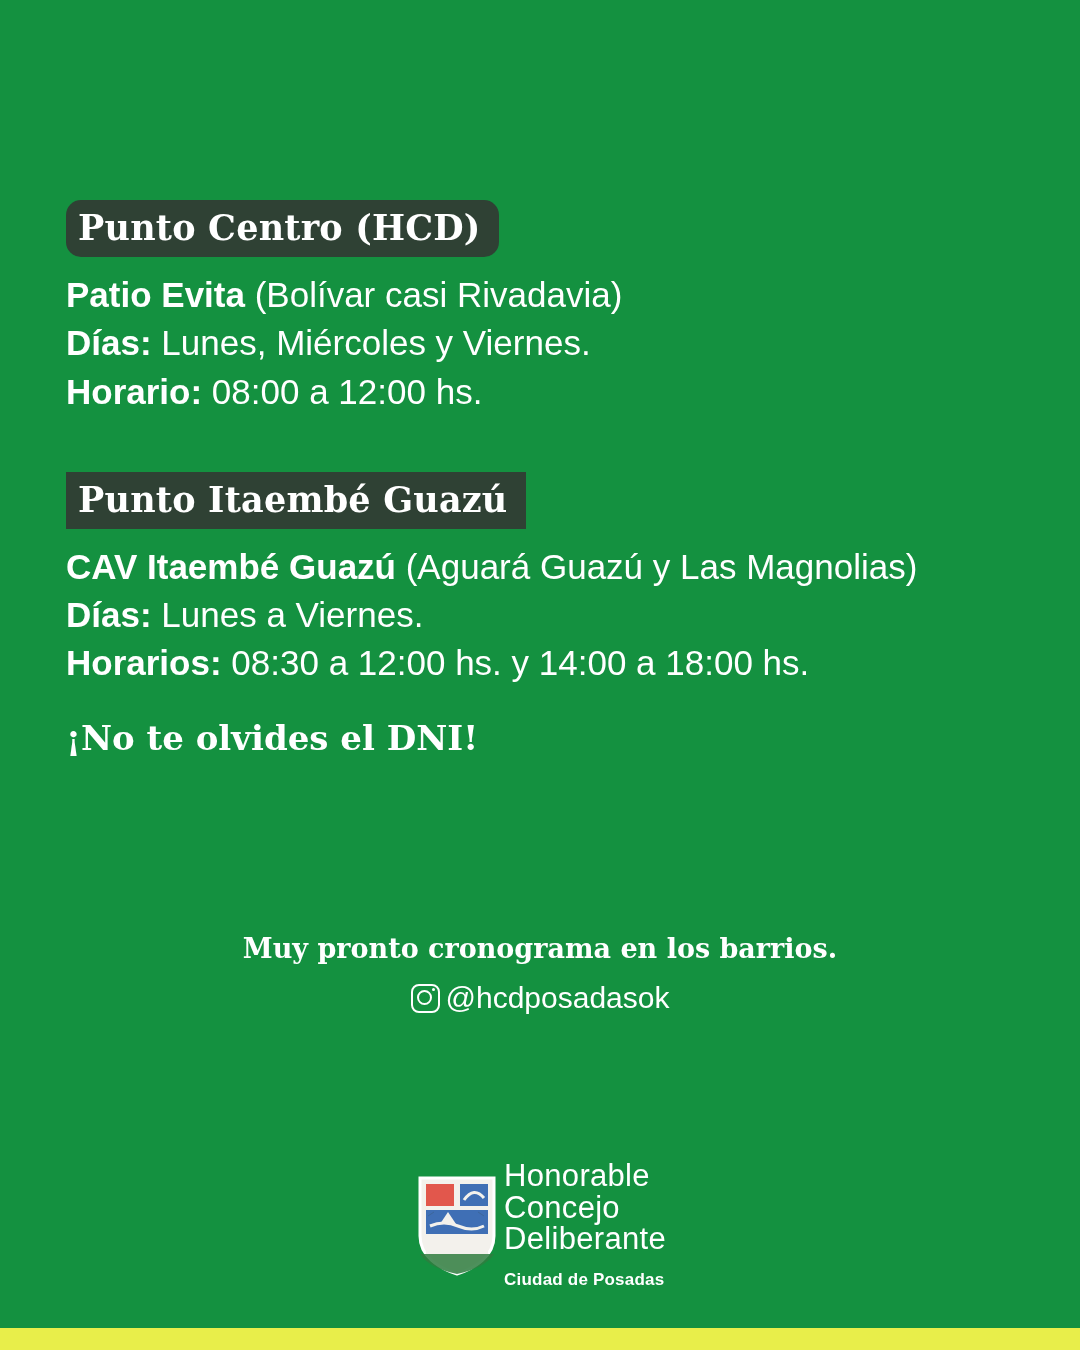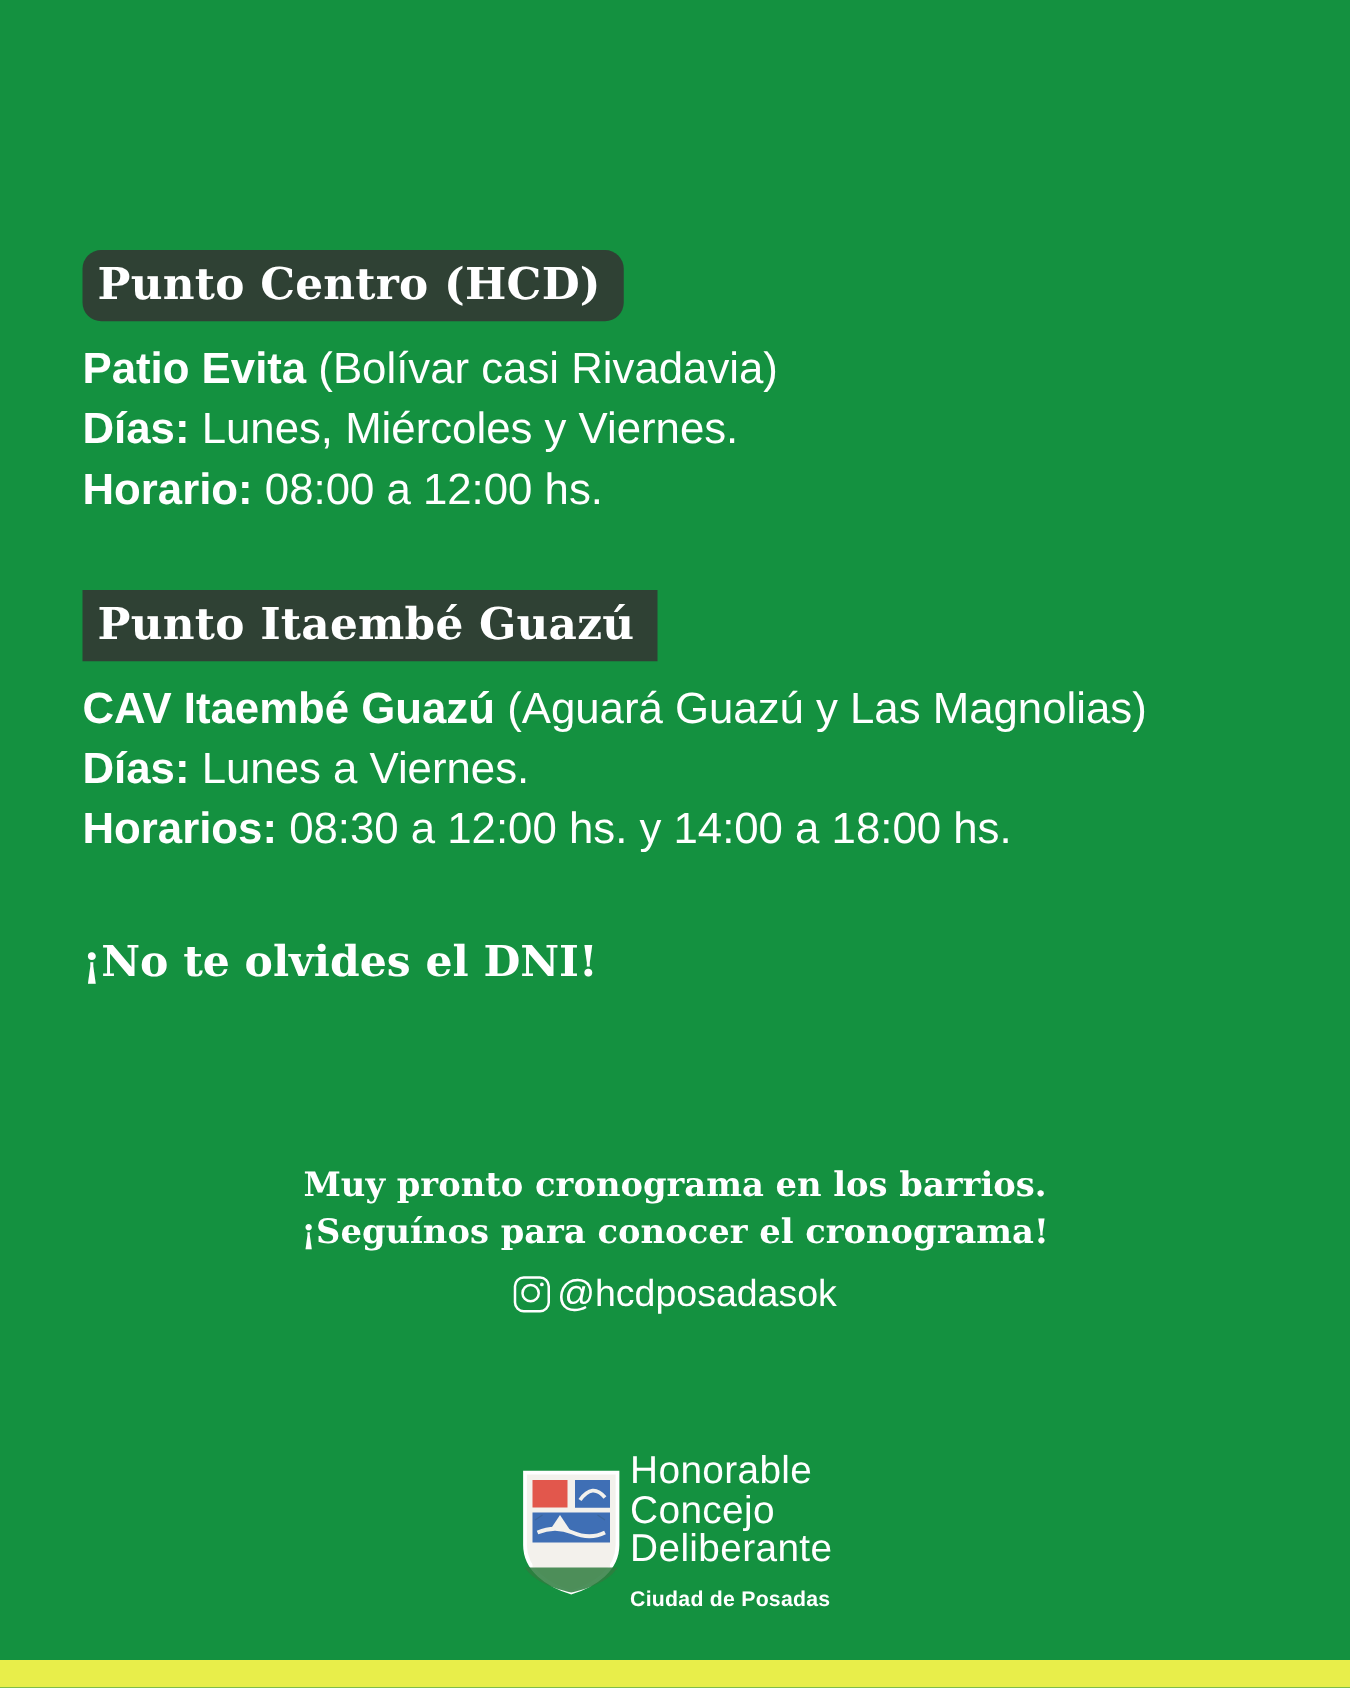--- a/index.html
+++ b/index.html
@@ -63,21 +63,21 @@
   }
   .line b {
     font-weight: 700;
   }
 
   .block-1 .heading { margin-bottom: 14px; border-radius: 15px; }
   .block-2 { margin-top: 56px; }
   .block-2 .heading { margin-bottom: 14px; }
 
   .dni {
-    margin-top: 62px;
+    margin-top: 30px;
     padding-left: 66px;
     font-family: "DejaVu Serif", serif;
     font-weight: bold;
     font-size: 34px;
     color: #ffffff;
   }
 
   .footer {
     position: absolute;
     left: 0;
@@ -205,21 +205,20 @@
         <b>Horarios:</b>
         <span>08:30 a 12:00 hs. y 14:00 a 18:00 hs.</span>
       </div>
     </div>
 
     <div class="dni">¡No te olvides el DNI!</div>
   </div>
 
   <div class="footer">
     <div class="footer-line">Muy pronto cronograma en los barrios.</div>
-    <div class="footer-line">¡Seguínos para conocer el cronograma!</div>
     <div class="handle">
       <span class="ig-icon"></span>
       <span>@hcdposadasok</span>
     </div>
   </div>
 
   <div class="logo-area">
     <div class="crest">
       <svg class="crest-shield" viewBox="0 0 86 108" xmlns="http://www.w3.org/2000/svg">
         <path d="M6 8 H80 V66 C80 86 62 98 43 104 C24 98 6 86 6 66 Z" fill="#f3f1ec" stroke="#ffffff" stroke-width="3"></path>

